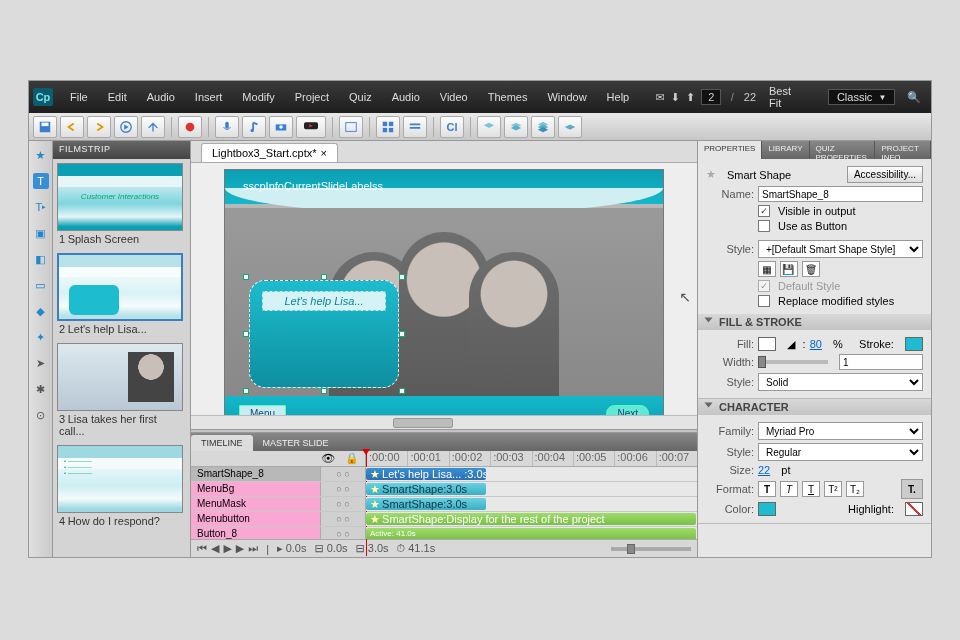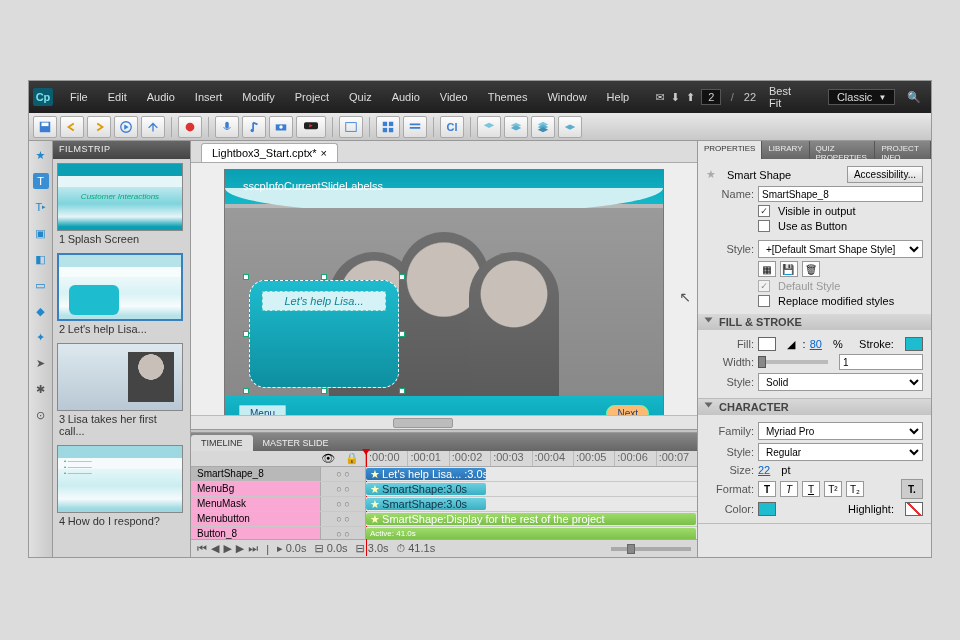--- a/index.html
+++ b/index.html
@@ -35,21 +35,21 @@
 .cwave-top2{position:absolute;top:18px;left:0;right:0;height:26px;background:#cfeff3;border-radius:0 0 50% 50%/0 0 100% 100%}
 .cwave-bot{position:absolute;bottom:0;left:0;right:0;height:34px;background:linear-gradient(#13b8c9,#0b9fb3)}
 .labelbar{position:absolute;top:10px;left:18px;color:#fff;font-size:11px;font-weight:normal}
 .photo{position:absolute;top:38px;left:0;right:0;bottom:28px;background:linear-gradient(#9a9a9a,#888);display:flex;justify-content:center;align-items:flex-end}
 .person{width:90px;height:150px;background:radial-gradient(circle at 50% 28%,#c7bfb8 28%,transparent 29%),linear-gradient(#6e6e6e,#5a5a5a);border-radius:45px 45px 0 0;margin:0 -10px}
 .shape{position:absolute;left:24px;top:110px;width:150px;height:108px;background:linear-gradient(#1dbcce,#0e8fa0);border-radius:16px;border:1px dashed #fff}
 .shape-txt{position:absolute;top:10px;left:12px;right:12px;background:#d5f3f6;color:#0b8495;text-align:center;font-style:italic;padding:3px;font-size:11px;border:1px dashed #6cc}
 .handles{position:absolute;inset:-4px;pointer-events:none}
 .hd{position:absolute;width:6px;height:6px;background:#fff;border:1px solid #1a7}
 .menu-pill{position:absolute;bottom:8px;left:14px;background:#c6eef2;border:1px solid #5fb;color:#247;padding:2px 10px;border-radius:1px;font-size:10px}
-.next-pill{position:absolute;bottom:8px;right:14px;background:#fdba74;border:1px solid #5fb;color:#247;padding:2px 10px;border-radius:10px;font-size:10px}
+.next-pill{position:absolute;bottom:8px;right:14px;background:#5eead4;border:1px solid #5fb;color:#247;padding:2px 10px;border-radius:10px;font-size:10px}
 .hscroll{height:14px;background:#e4e4e4;border-top:1px solid #bbb;position:relative}
 .hscroll .th{position:absolute;left:40%;width:60px;height:10px;top:2px;background:#bcbcbc;border:1px solid #999;border-radius:2px}
 .splitter{height:4px;background:#c4c4c4;border-top:1px solid #999;border-bottom:1px solid #999;cursor:ns-resize}
 .tlpanel{height:124px;background:#ddd;display:flex;flex-direction:column}
 .tltabs{height:18px;background:linear-gradient(#888,#666);display:flex;align-items:flex-end}
 .tlt{padding:3px 10px;font-size:9px;color:#eee}
 .tlt.act{background:#ddd;color:#333;border-radius:3px 3px 0 0}
 .tlhdr{display:flex;height:16px;background:#d8d8d8;border-bottom:1px solid #aaa}
 .tlleft{width:175px;border-right:1px solid #aaa;display:flex;align-items:center;justify-content:flex-end;padding-right:6px;gap:10px;font-size:10px}
 .tlrt{flex:1;display:flex;font-size:8px;color:#666;position:relative}

